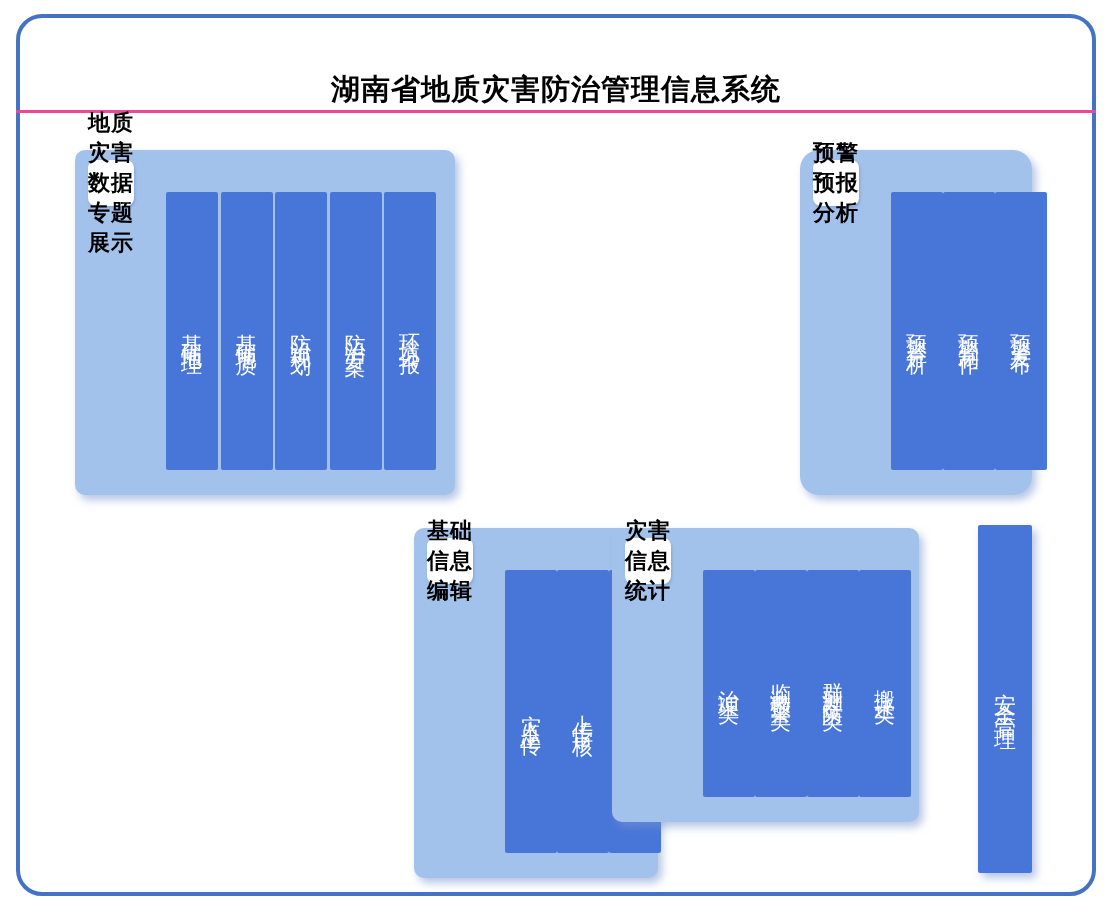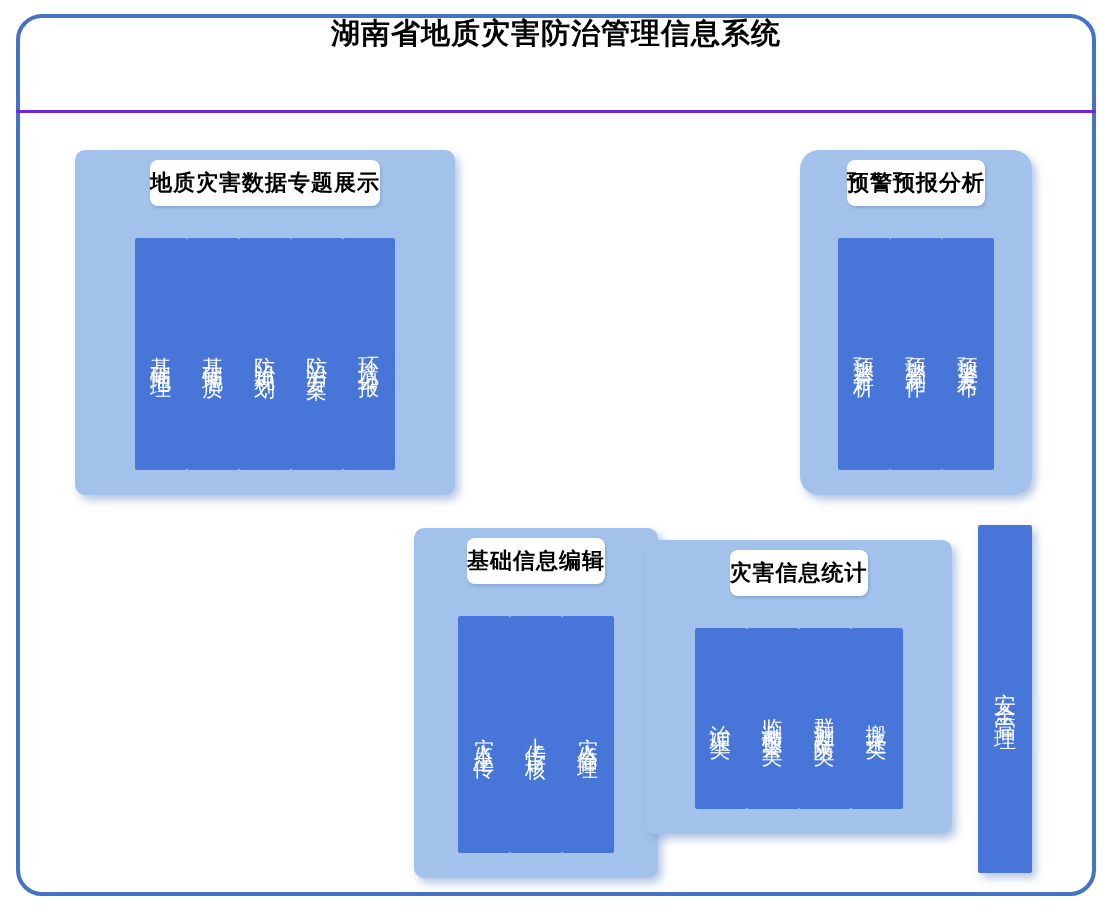--- a/index.html
+++ b/index.html
@@ -25,41 +25,40 @@
     border-radius: 26px;
     box-sizing: border-box;
   }
   .header {
     position: absolute;
     left: 16px;
     top: 14px;
     width: 1080px;
     height: 99px;
     box-sizing: border-box;
-    border-bottom: 3px solid #6d28d9;
-    display: flex;
-    align-items: flex-start;
+    border-bottom: 3px solid #ec4899;
+    display: flex;
+    align-items: flex-end;
     justify-content: center;
   }
   .title {
     font-size: 29px;
     font-weight: 700;
     color: #000000;
     letter-spacing: 1px;
   }
   .group {
     position: absolute;
     background: #A3C2EB;
     border-radius: 10px;
     box-shadow: 4px 5px 8px rgba(120, 150, 205, 0.55);
     display: flex;
-    flex-direction: column;
+    flex-direction: row;
     box-sizing: border-box;
     padding: 10px 0 25px 0;
-    align-items: center;
   }
   .group-title {
     margin: 0 13px;
     height: 46px;
     flex: 0 0 46px;
     background: #ffffff;
     border-radius: 8px;
     box-shadow: 1px 2px 3px rgba(110, 140, 195, 0.5);
     display: flex;
     align-items: center;
@@ -173,21 +172,21 @@
         </div>
       <div class="bar">
           <span>上传审核</span>
         </div>
       <div class="bar">
           <span>灾点管理</span>
         </div>
     </div>
   </div>
 
-  <div class="group" style="left:645px; top:528px; width:307px; height:294px;margin-top:12px;">
+  <div class="group" style="left:612px; top:528px; width:307px; height:294px;">
     <div class="group-title">灾害信息统计</div>
     <div class="bars">
       <div class="bar">
           <span>治理类</span>
         </div>
       <div class="bar">
           <span>监测预警类</span>
         </div>
       <div class="bar">
           <span>群测群防类</span>

